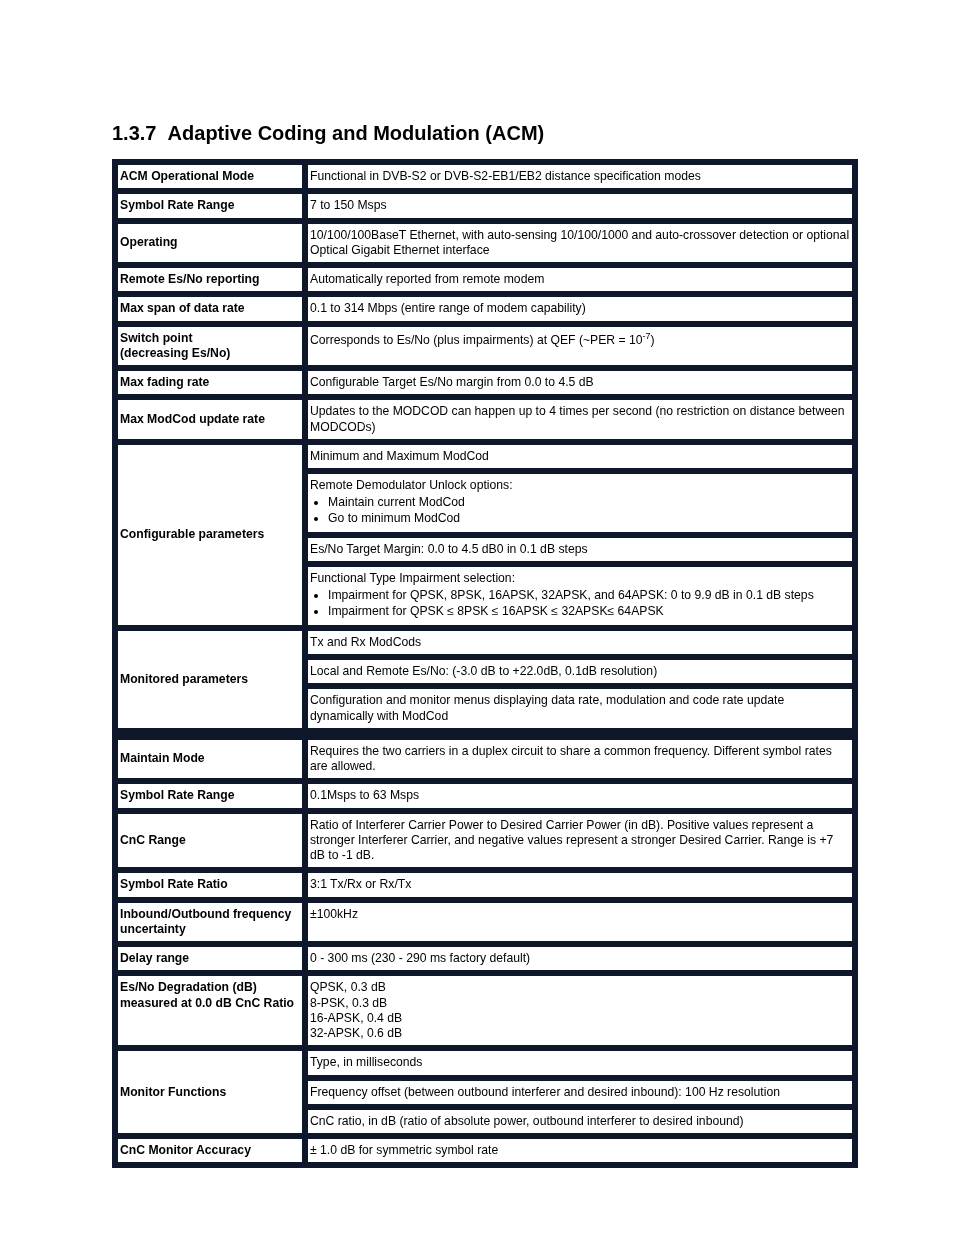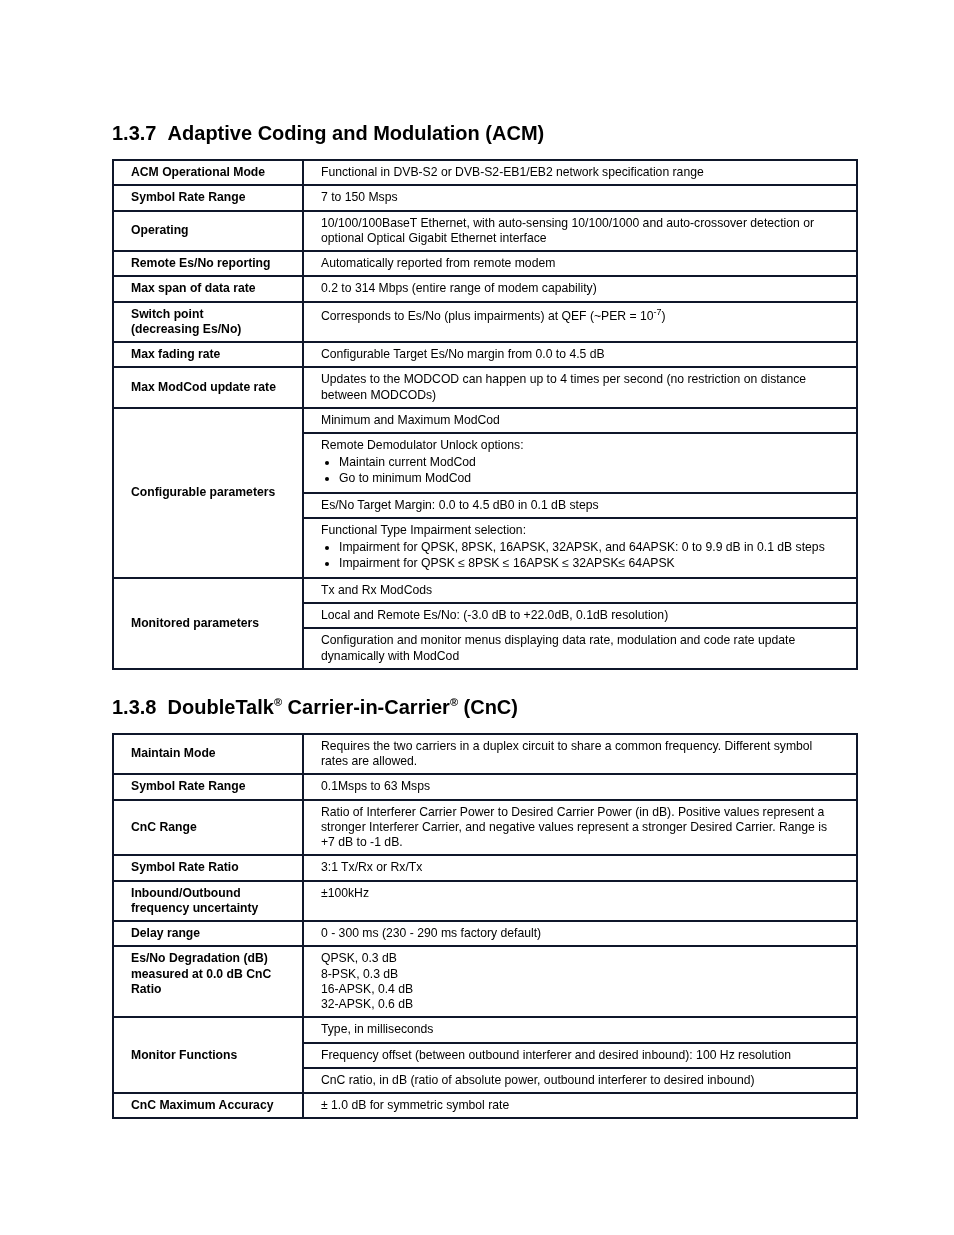--- a/index.html
+++ b/index.html
@@ -1,21 +1,21 @@
 <!DOCTYPE html>
 <html><head>
 <meta charset="utf-8">
 <style>
   html,body{margin:0;padding:0;background:#fff;color:#000;font-family:Arial,Helvetica,sans-serif}
   .page{width:954px;min-height:1235px;margin:14px auto;padding:108px 96px 0 112px;box-sizing:border-box;position:relative}
   h2{font-family:Arial,Helvetica,sans-serif;font-weight:bold;font-size:20px;margin:0 0 14px 0}
   h2.second{margin-top:26px}
   h2 sup{font-size:11px;vertical-align:super}
   table{border-collapse:collapse;width:100%;table-layout:fixed}
-  td{border:2px solid #0f172a;font-size:12.2px;line-height:1.25;padding:4px 17px;vertical-align:top}
+  td{border:6px solid #0f172a;font-size:12.2px;line-height:1.25;padding:4px 2px;vertical-align:top}
   td.hd{font-weight:bold;width:190px;vertical-align:middle}
   ul{margin:2px 0 2px 18px;padding:0}
   li{margin:0;padding:0}
   .sup{font-size:9px;vertical-align:super}
 </style>
 </head>
 <body>
 <div class="page">
 
 <h2>
@@ -23,37 +23,37 @@
 </h2>
 
 <table>
   <colgroup>
         <col style="width:190px">
         <col>
       </colgroup>
   <tbody>
         <tr>
           <td class="hd">ACM Operational Mode</td>
-          <td>Functional in DVB-S2 or DVB-S2-EB1/EB2 network specification range</td>
+          <td>Functional in DVB-S2 or DVB-S2-EB1/EB2 distance specification modes</td>
         </tr>
   <tr>
           <td class="hd">Symbol Rate Range</td>
           <td>7 to 150 Msps</td>
         </tr>
   <tr>
           <td class="hd">Operating</td>
           <td>10/100/100BaseT Ethernet, with auto-sensing 10/100/1000 and auto-crossover detection or optional Optical Gigabit Ethernet interface</td>
         </tr>
   <tr>
           <td class="hd">Remote Es/No reporting</td>
           <td>Automatically reported from remote modem</td>
         </tr>
   <tr>
           <td class="hd">Max span of data rate</td>
-          <td>0.2 to 314 Mbps (entire range of modem capability)</td>
+          <td>0.1 to 314 Mbps (entire range of modem capability)</td>
         </tr>
   <tr>
     <td class="hd"><span>Switch point</span><br><span>(decreasing Es/No)</span></td>
     <td><span>Corresponds to Es/No (plus impairments) at QEF (~PER = 10</span><span class="sup">-7</span><span>)</span></td>
   </tr>
   <tr>
           <td class="hd">Max fading rate</td>
           <td>Configurable Target Es/No margin from 0.0 to 4.5 dB</td>
         </tr>
   <tr>
@@ -93,23 +93,20 @@
   </tr>
   <tr>
           <td>Local and Remote Es/No: (-3.0 dB to +22.0dB, 0.1dB resolution)</td>
         </tr>
   <tr>
           <td>Configuration and monitor menus displaying data rate, modulation and code rate update dynamically with ModCod</td>
         </tr>
 </tbody>
     </table>
 
-<h2 class="second">
-  <span>1.3.8</span>&nbsp;&nbsp;<span>DoubleTalk</span><sup>®</sup><span> Carrier-in-Carrier</span><sup>®</sup><span> (CnC)</span>
-</h2>
 
 <table>
   <colgroup>
         <col style="width:190px">
         <col>
       </colgroup>
   <tbody>
         <tr>
           <td class="hd">Maintain Mode</td>
           <td>Requires the two carriers in a duplex circuit to share a common frequency. Different symbol rates are allowed.</td>
@@ -147,19 +144,19 @@
     <td class="hd" rowspan="3">Monitor Functions</td>
     <td>Type, in milliseconds</td>
   </tr>
   <tr>
           <td>Frequency offset (between outbound interferer and desired inbound): 100 Hz resolution</td>
         </tr>
   <tr>
           <td>CnC ratio, in dB (ratio of absolute power, outbound interferer to desired inbound)</td>
         </tr>
   <tr>
-          <td class="hd">CnC Maximum Accuracy</td>
+          <td class="hd">CnC Monitor Accuracy</td>
           <td>± 1.0 dB for symmetric symbol rate</td>
         </tr>
 </tbody>
     </table>
 
 </div>
 
 </body></html>

